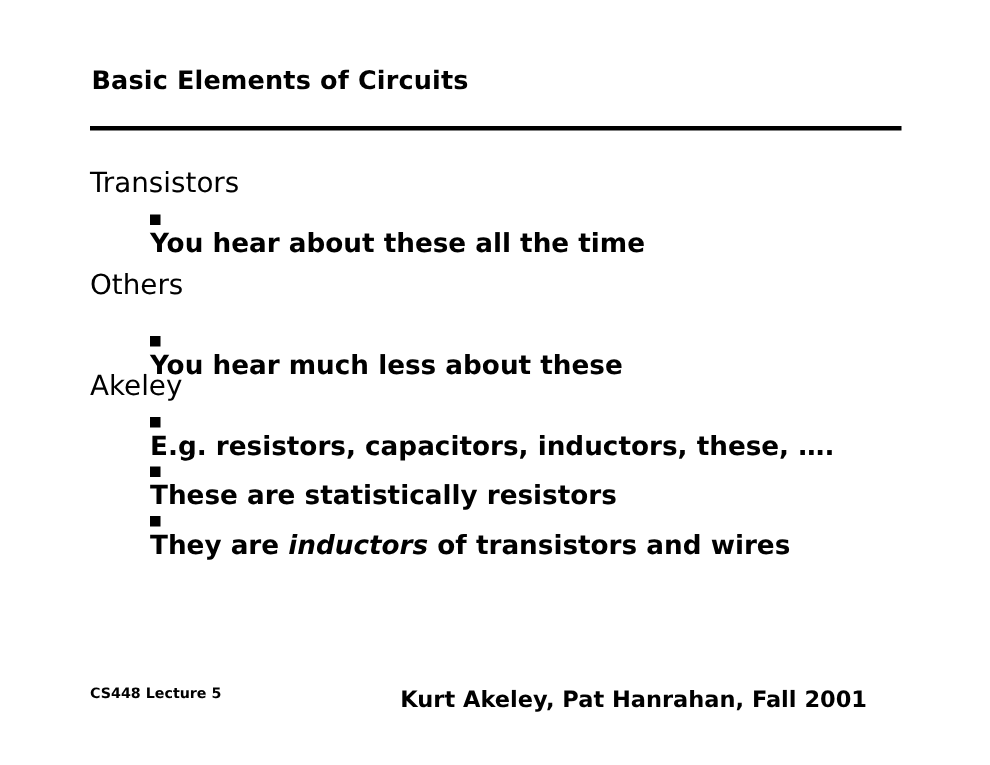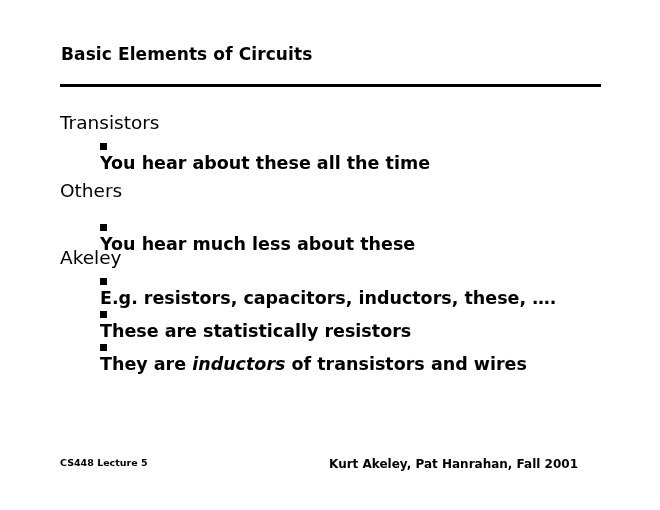--- a/index.html
+++ b/index.html
@@ -89,21 +89,21 @@
     top: 457px;
     font-size: 9.5px;
     font-weight: bold;
     color: #000000;
     white-space: nowrap;
   }
   #footer-right {
     position: absolute;
     right: 82px;
     top: 457px;
-    font-size: 12px;
+    font-size: 15px;
     font-weight: bold;
     color: #000000;
     white-space: nowrap;
   }
 </style>
 </head>
 <body>
 
 <div id="slide">
 

